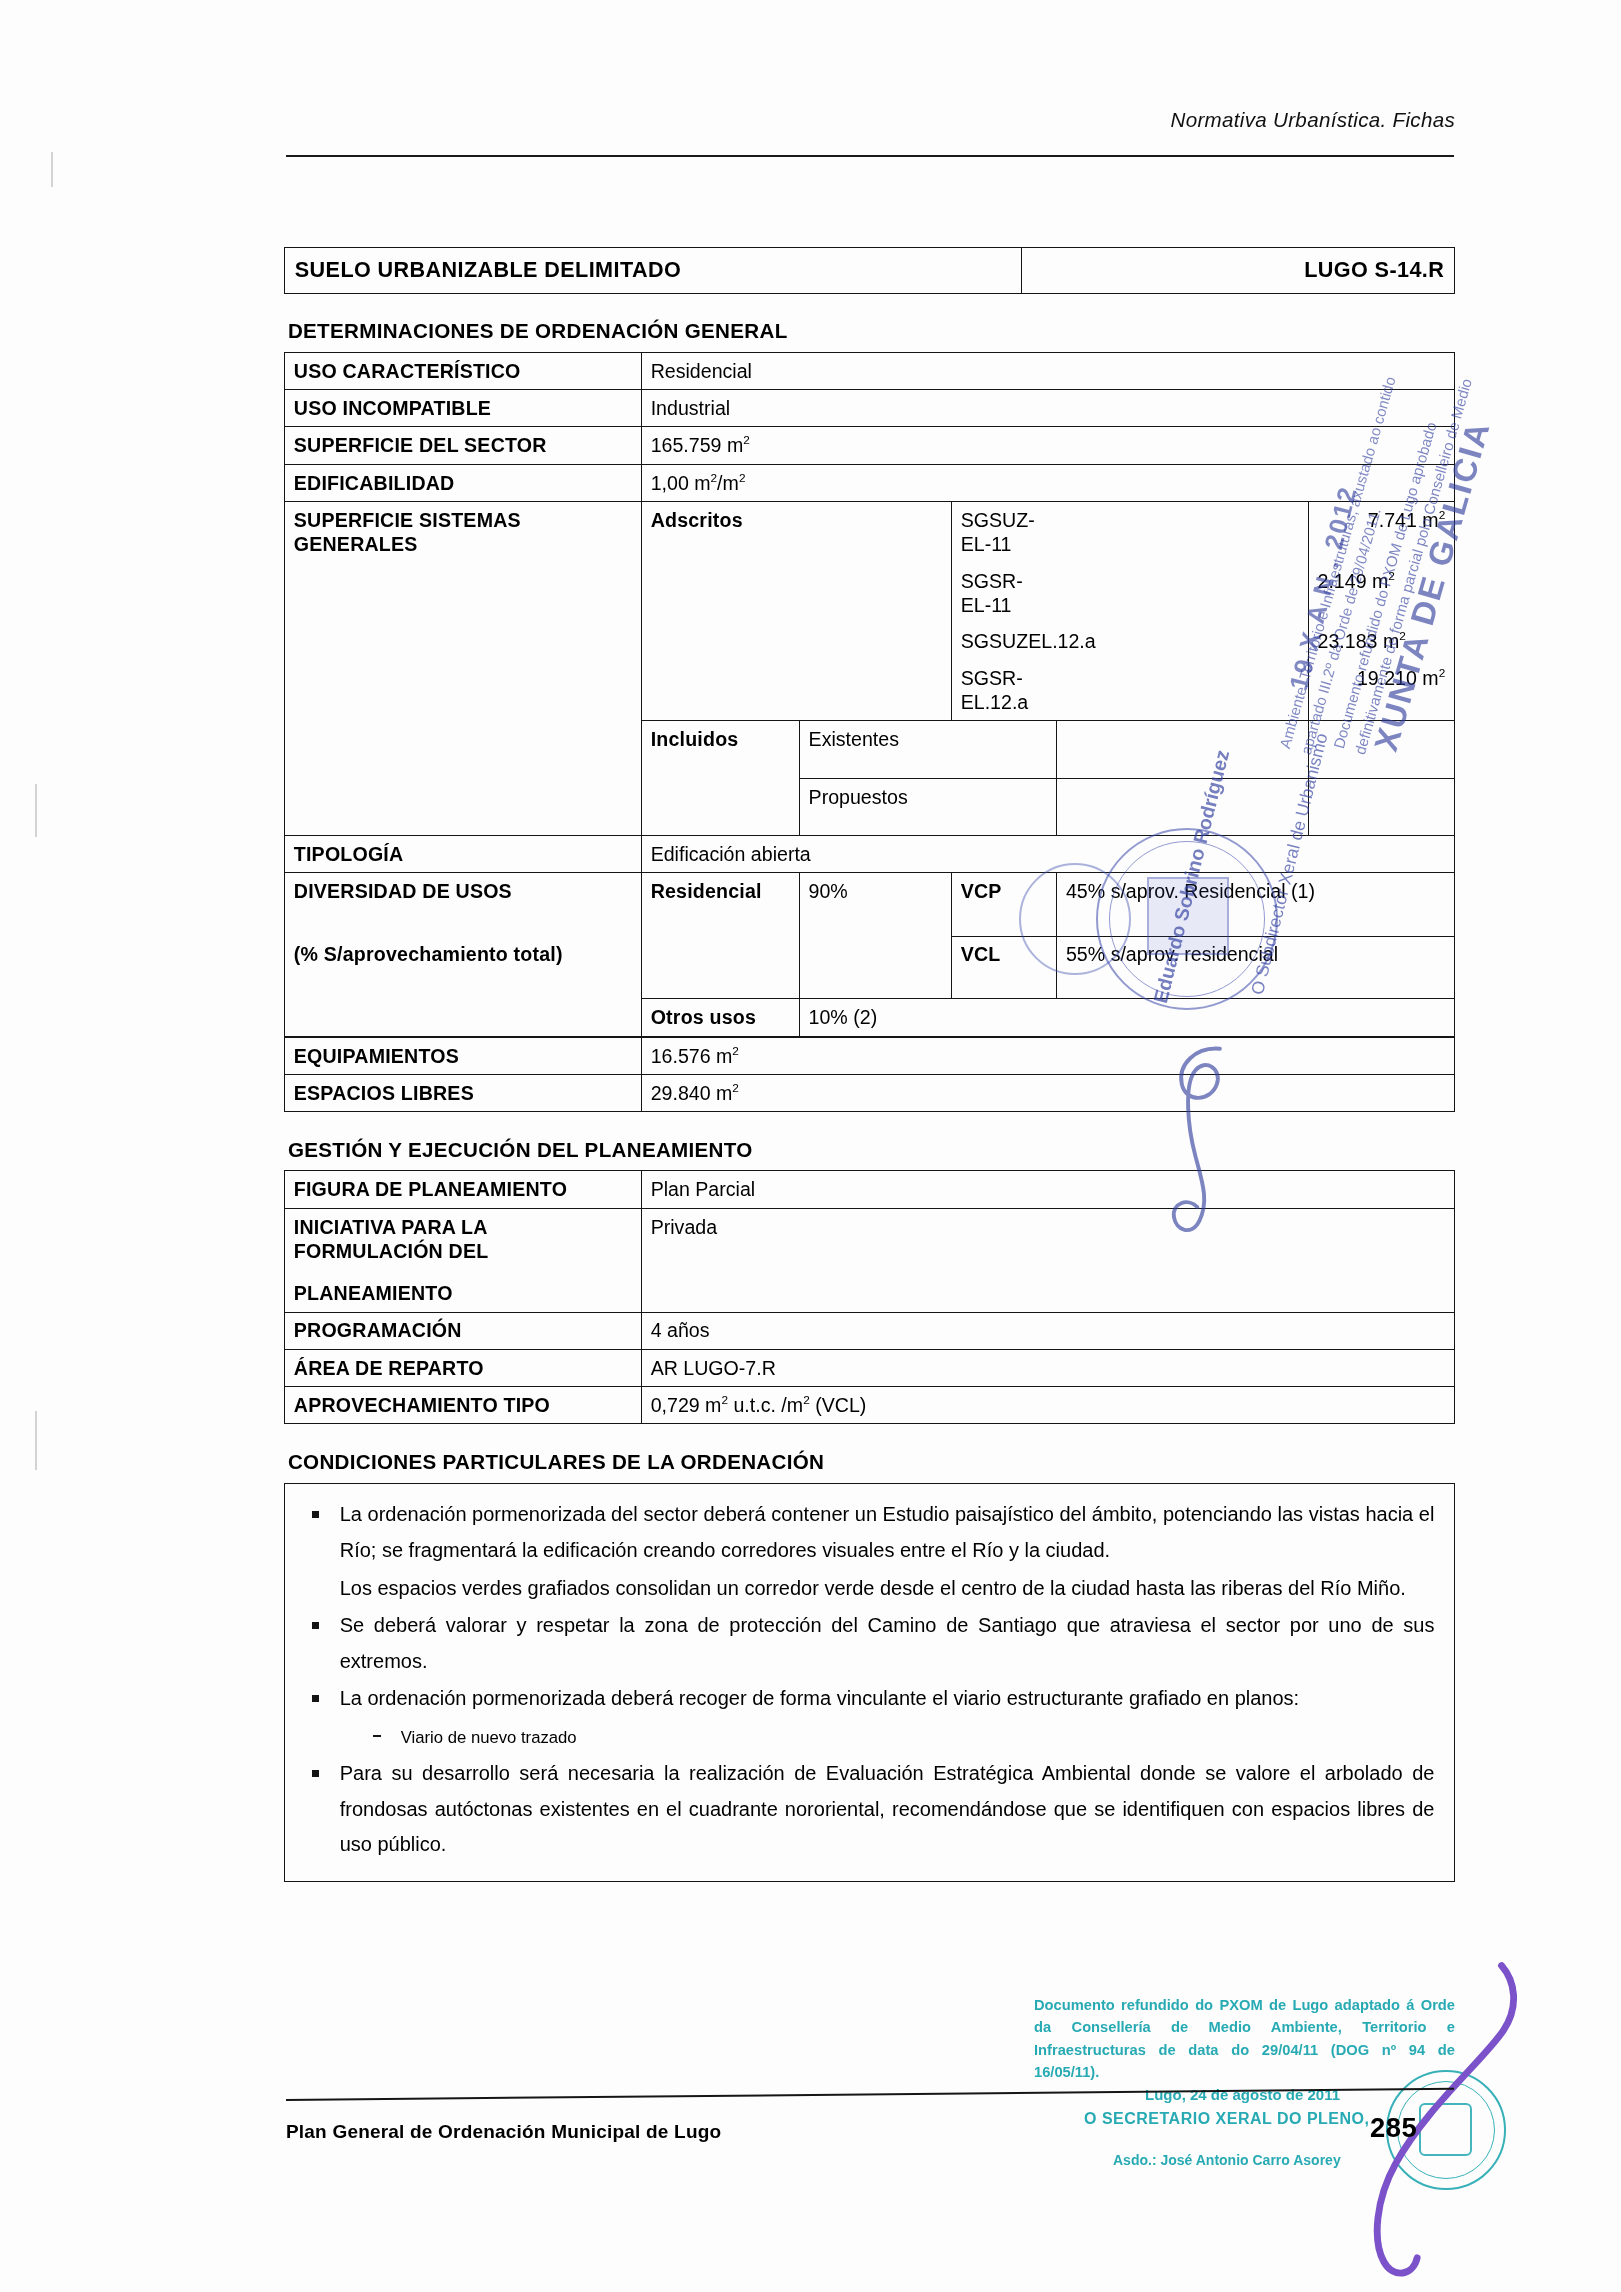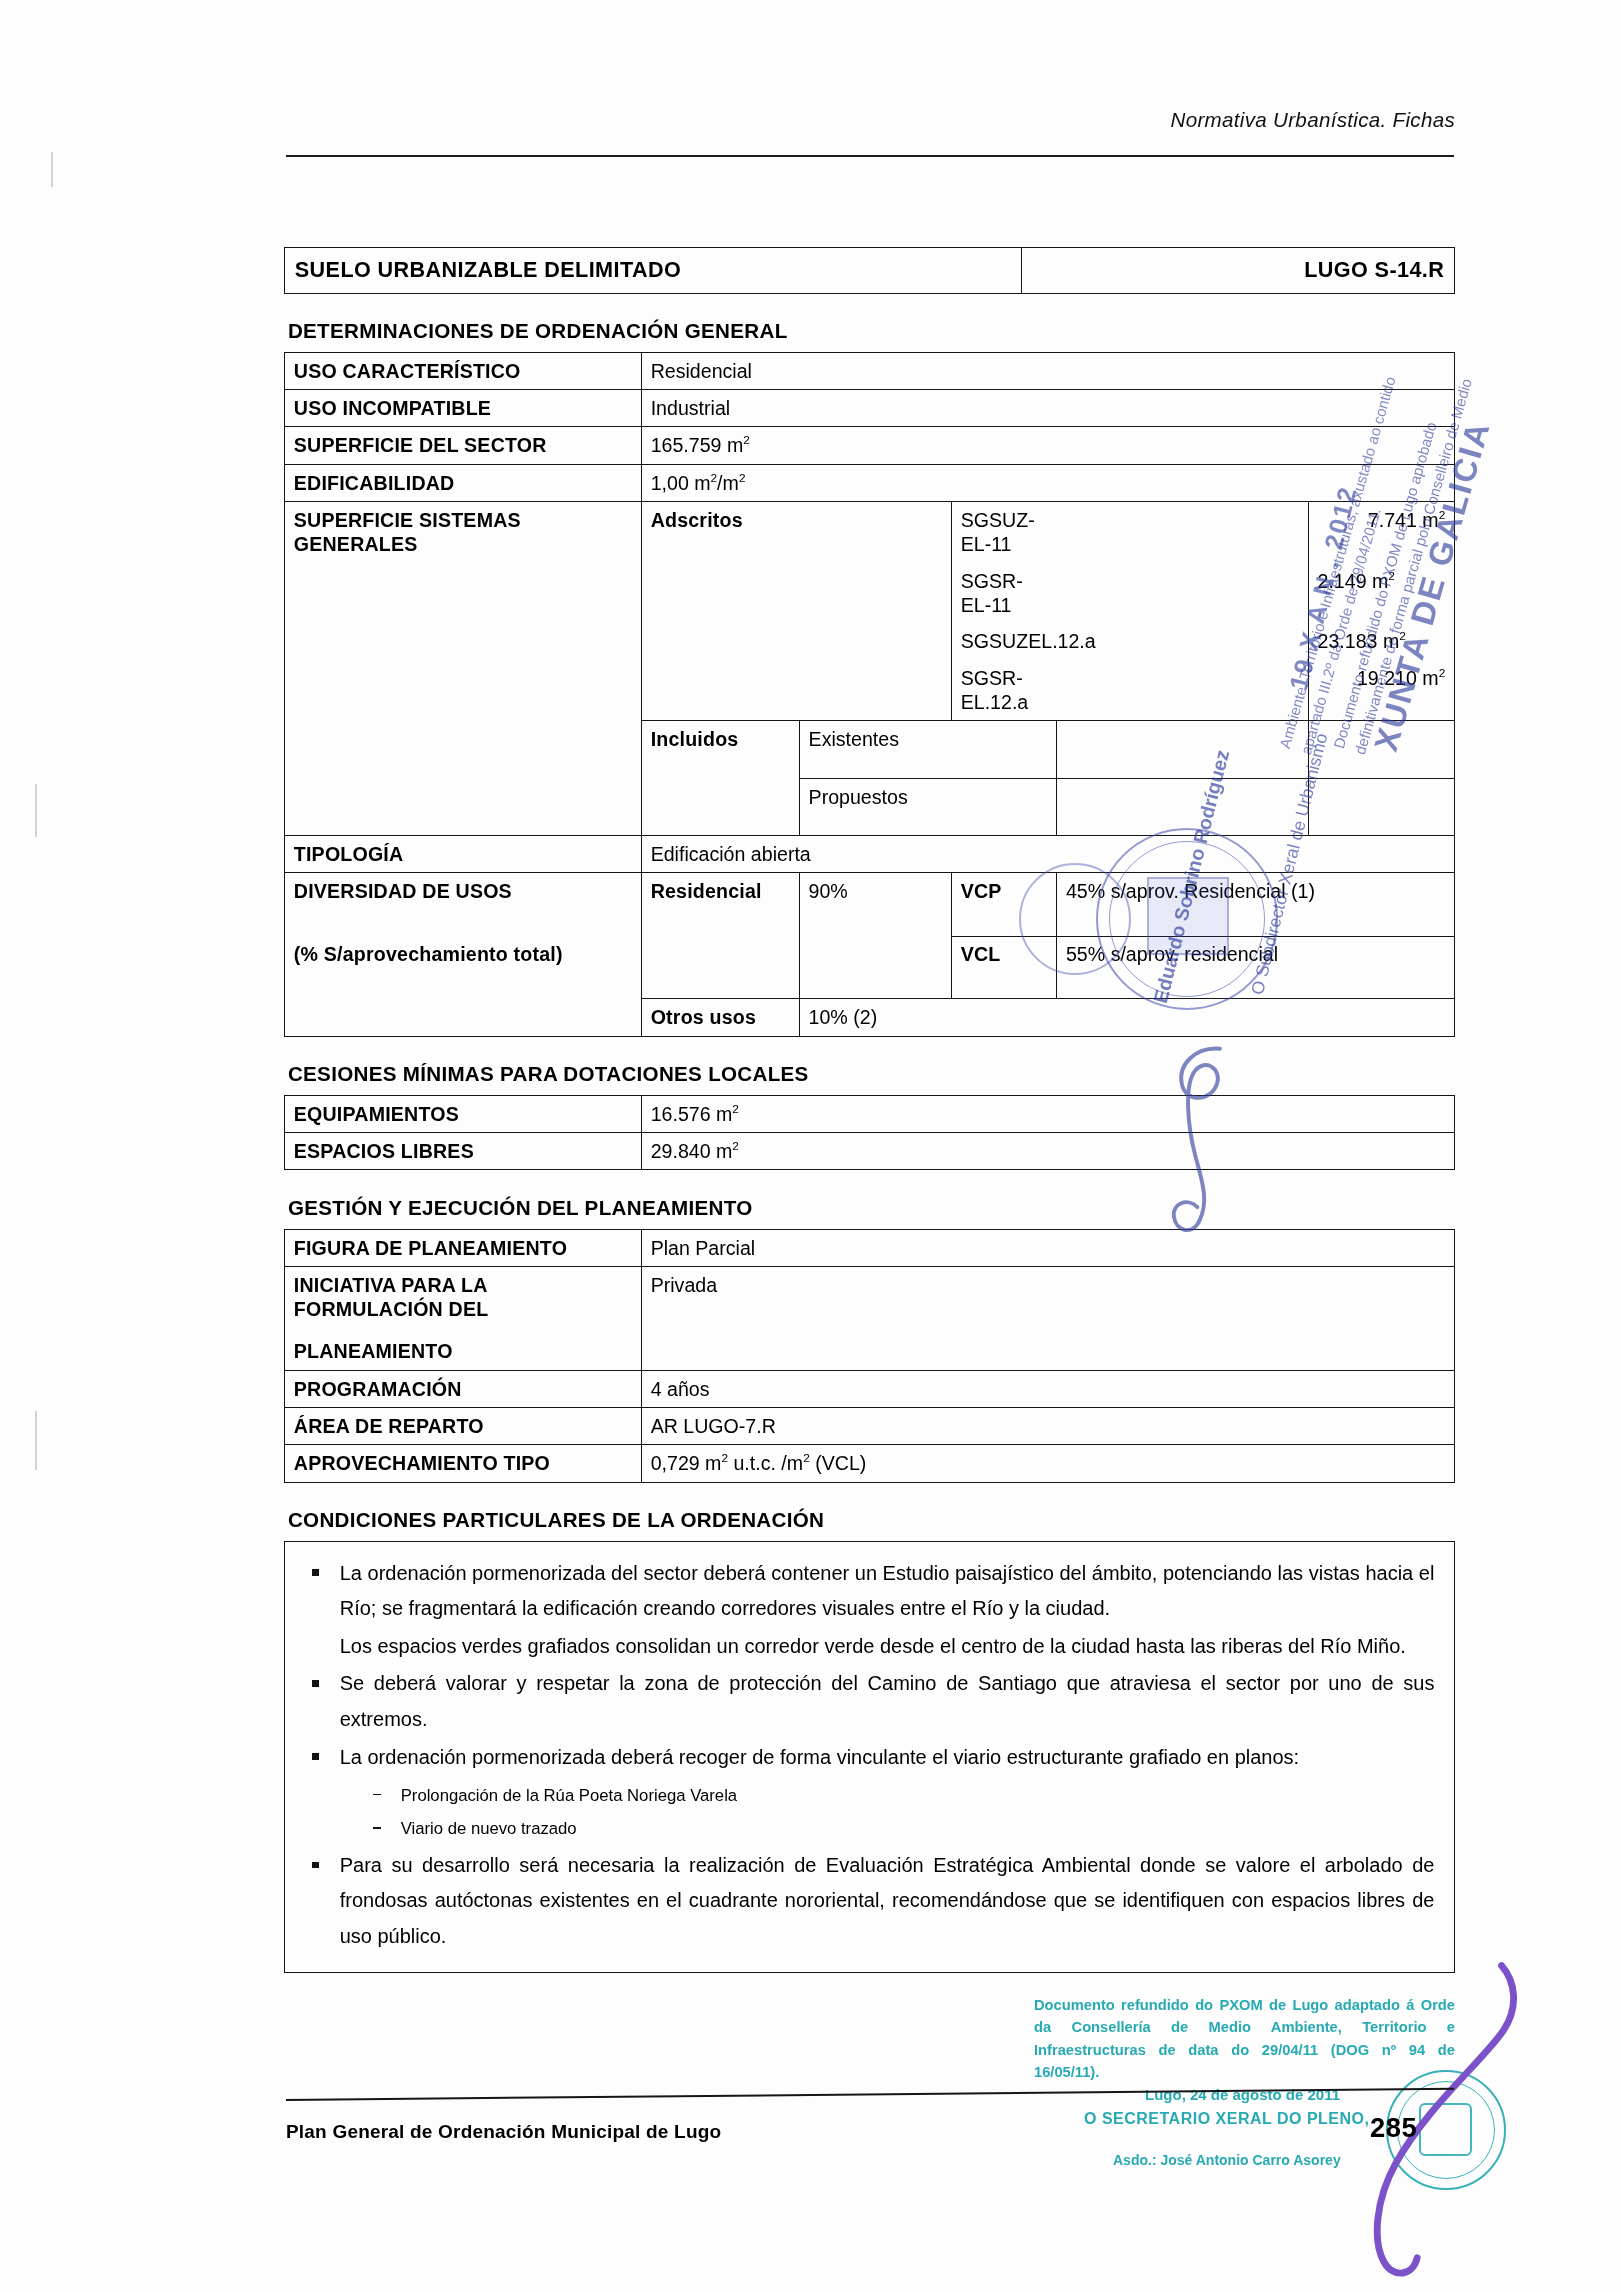--- a/index.html
+++ b/index.html
@@ -475,21 +475,20 @@
         <td colspan="2">55% s/aprov. residencial</td>
       </tr>
       <tr>
         <td class="lbl notop"></td>
         <td class="lbl">Otros usos</td>
         <td colspan="4">10% (2)</td>
       </tr>
     </tbody>
       </table>
 
-    <div class="sec">CESIONES MÍNIMAS PARA DOTACIONES LOCALES</div>
     <table class="t">
       <colgroup>
           <col style="width:30.5%">
           <col style="width:69.5%">
         </colgroup>
       <tbody>
           <tr>
         <td class="lbl">EQUIPAMIENTOS</td>
         <td class="val"><span>16.576 m</span><sup>2</sup></td>
       </tr>
@@ -547,24 +546,20 @@
         <li>
           <span class="sq"></span>
           <span>Se deberá valorar y respetar la zona de protección del Camino de Santiago que atraviesa el sector por uno de sus extremos.</span>
         </li>
         <li>
           <span class="sq"></span>
           <span>La ordenación pormenorizada deberá recoger de forma vinculante el viario estructurante grafiado en planos:</span>
           <ul class="sub">
             <li>
               <span class="dash"></span>
-              <span>Prolongación de la Rúa Poeta Noriega Varela</span>
-            </li>
-            <li>
-              <span class="dash"></span>
               <span>Viario de nuevo trazado</span>
             </li>
           </ul>
         </li>
         <li>
           <span class="sq"></span>
           <span>Para su desarrollo será necesaria la realización de Evaluación Estratégica Ambiental donde se valore el arbolado de frondosas autóctonas existentes en el cuadrante nororiental, recomendándose que se identifiquen con espacios libres de uso público.</span>
         </li>
       </ul>
     </div>

